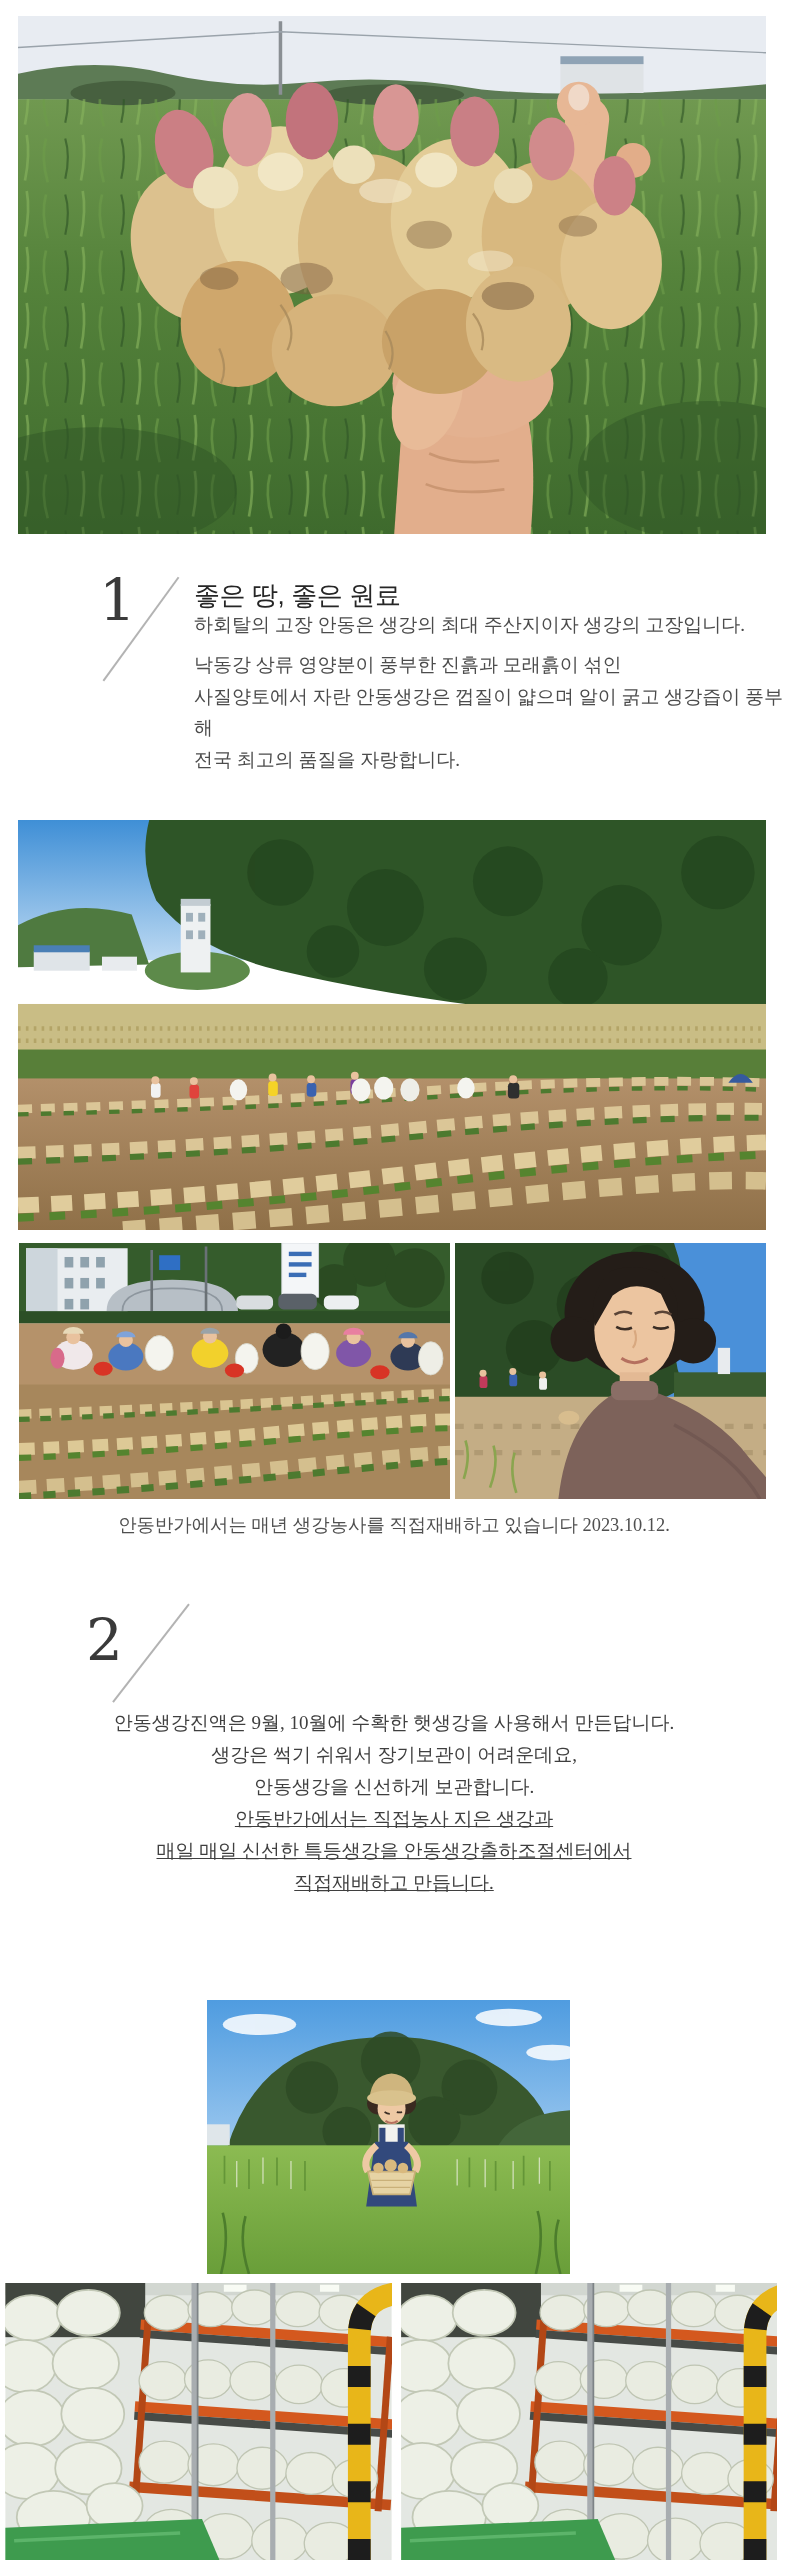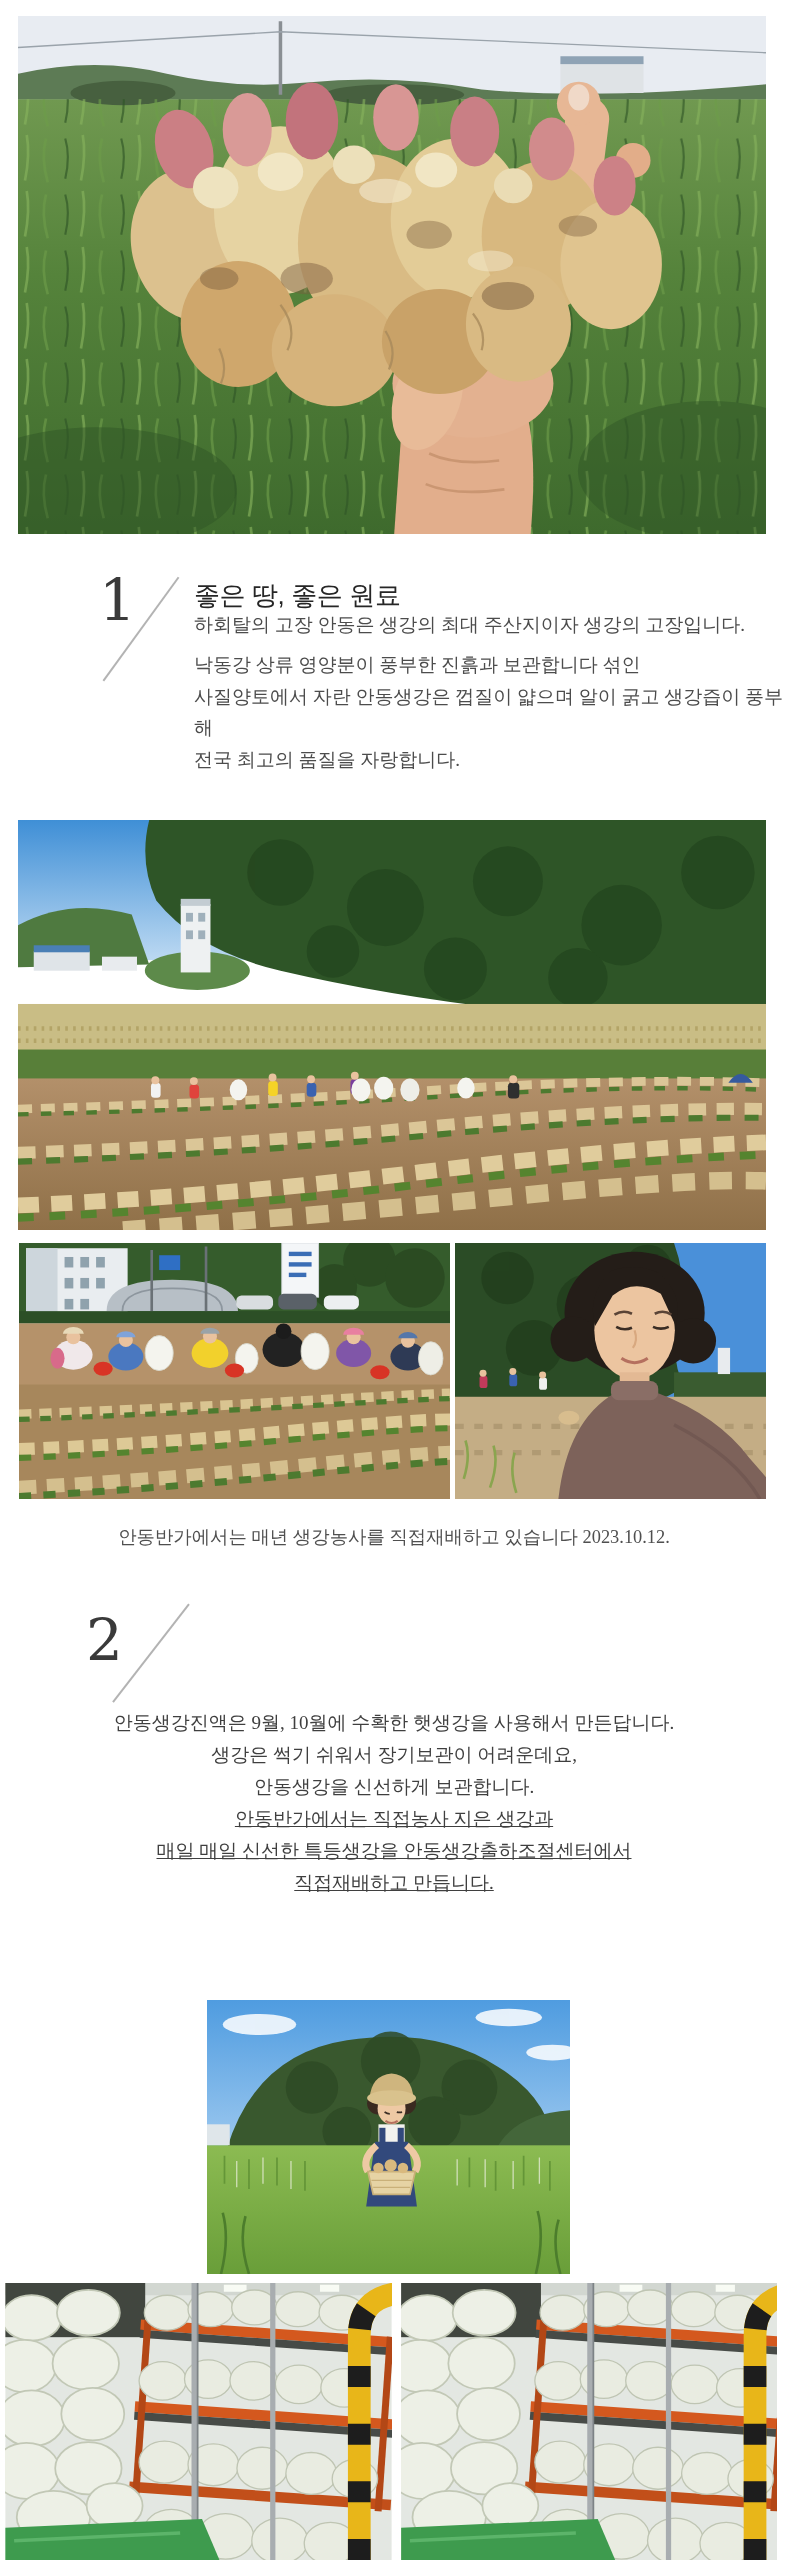--- a/index.html
+++ b/index.html
@@ -9,21 +9,21 @@
   .photo svg{display:block;width:100%;height:100%;}
   .big-number{position:absolute;font-family:"DejaVu Serif","Liberation Serif",serif;
               font-size:58px;line-height:1;color:#3a3a3a;}
   .slash{position:absolute;width:1.8px;background:#b3b3b3;}
   .sec1-title{position:absolute;left:194px;top:578px;font-size:26px;font-weight:400;
               letter-spacing:-0.4px;color:#262626;}
   .sec1-body{position:absolute;left:194px;top:609px;font-size:19px;line-height:31.5px;
              color:#4c4c4c;font-family:"Liberation Serif","DejaVu Serif",serif;}
   .sec1-body .first{margin-bottom:8.8px;}
   .caption{position:absolute;left:0;top:1512px;width:788px;text-align:center;
-           font-size:18.4px;color:#4f4f4f;font-family:"Liberation Serif","DejaVu Serif",serif;margin-top:12px;}
+           font-size:18.4px;color:#4f4f4f;font-family:"Liberation Serif","DejaVu Serif",serif;}
   .sec2-title{position:absolute;left:188px;top:1640px;font-size:24.5px;font-weight:600;
               color:#2f2f2f;font-family:"Liberation Serif","DejaVu Serif",serif;}
   .center-para{position:absolute;left:0;width:788px;text-align:center;font-size:19px;
                line-height:32px;color:#3f3f3f;font-family:"Liberation Serif","DejaVu Serif",serif;}
   .para1{top:1707px;}
   .para2{top:1803px;text-decoration:underline;}
 </style>
 </head>
 <body>
 
@@ -168,21 +168,21 @@
         <path d="M300 330 q20 26 8 52 M420 360 q14 22 4 44 M520 340 q16 20 10 42 M230 380 q10 22 2 40" stroke="#a8895b" stroke-width="2.5" fill="none" opacity="0.8"></path>
       </g>
     </svg>
   </div>
 
   <div class="big-number" style="left:99px;top:571px;">1</div>
   <div class="slash" style="left:140px;top:565px;height:128px;transform:rotate(36deg);"></div>
   <div class="sec1-title">좋은 땅, 좋은 원료</div>
   <div class="sec1-body">
     <div class="first">하회탈의 고장 안동은 생강의 최대 주산지이자 생강의 고장입니다.</div>
-    <div>낙동강 상류 영양분이 풍부한 진흙과 보관합니다 섞인</div>
+    <div>낙동강 상류 영양분이 풍부한 진흙과 모래흙이 섞인</div>
     <div>사질양토에서 자란 안동생강은 껍질이 얇으며 알이 굵고 생강즙이 풍부해</div>
     <div>전국 최고의 품질을 자랑합니다.</div>
   </div>
 
   <div class="photo" style="left:17.5px;top:820px;width:748px;height:410px;">
     <svg viewBox="0 0 855 468" preserveAspectRatio="none">
       <defs>
         <linearGradient id="g-sky2" x1="0" y1="0" x2="0" y2="1">
           <stop offset="0" stop-color="#3f8fd6"></stop>
             <stop offset="1" stop-color="#bcd9f2"></stop>

